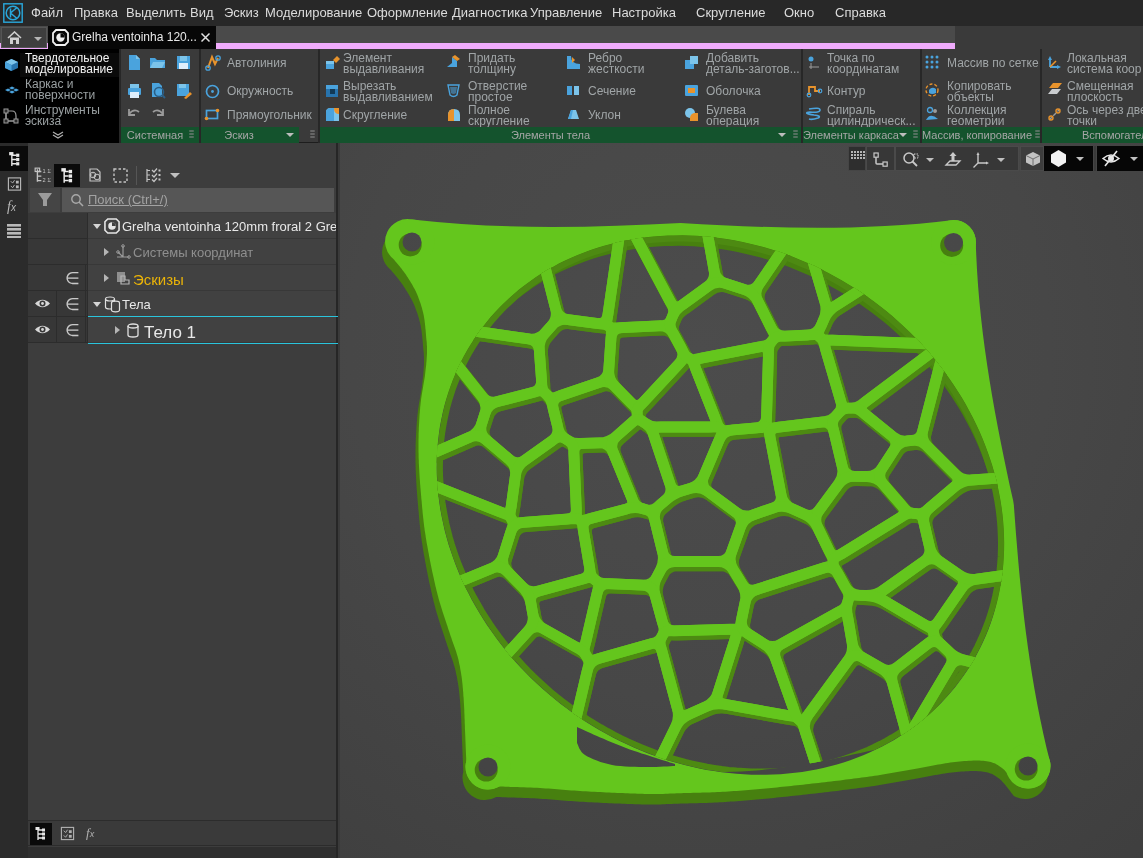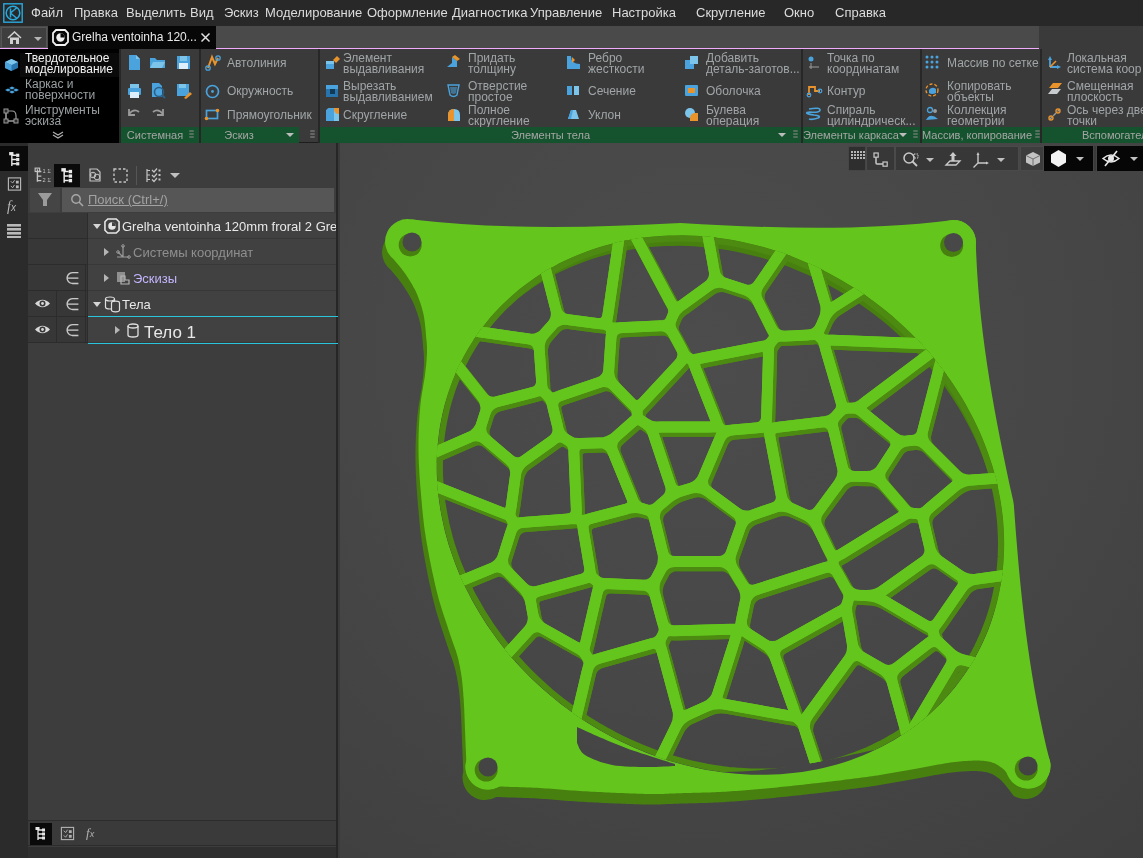--- a/index.html
+++ b/index.html
@@ -2,21 +2,21 @@
 <html><head><meta charset="utf-8"><style>
 *{margin:0;padding:0;box-sizing:border-box;font-family:"Liberation Sans",sans-serif;}
 html,body{width:1143px;height:858px;overflow:hidden;background:#3a3a3a;}
 .abs{position:absolute;}
 #app{position:relative;width:1143px;height:858px;}
 
 #menubar{position:absolute;left:0;top:0;width:1143px;height:26px;background:#282828;}
 #menubar .mi{position:absolute;top:0;height:26px;line-height:26px;color:#dcdcdc;font-size:13px;}
 #logo{position:absolute;left:3px;top:3px;width:20px;height:20px;}
 
-#tabrow{position:absolute;left:0;top:26px;width:1039px;height:23px;background:#4a4a4a;border-bottom:1px solid #f0abfc;}
+#tabrow{position:absolute;left:0;top:26px;width:955px;height:23px;background:#4a4a4a;border-bottom:6px solid #f0abfc;}
 #homebtn{position:absolute;left:1px;top:1px;width:46px;height:21px;background:#3e3e3e;border:1px solid #555;}
 #tab1{position:absolute;left:48px;top:0;width:168px;height:23px;background:#070707;color:#e8e8e8;font-size:12px;line-height:23px;}
 
 #ribbon{position:absolute;left:0;top:49px;width:1143px;height:94px;background:#3a3a3a;border-bottom:1px solid #1d1d1d;}
 #ribbon .cap{position:absolute;top:78px;height:16px;background:#14532d;color:#a6a6a6;font-size:11px;line-height:16px;text-align:center;white-space:nowrap;overflow:hidden;}
 #ribbon .gsep{position:absolute;top:0;width:2px;height:94px;background:#272727;}
 #ribbon .lbl{position:absolute;font-size:12px;line-height:11px;color:#a0a5a7;white-space:nowrap;}
 #ribbon .lbl1{position:absolute;font-size:12px;color:#a0a5a7;white-space:nowrap;}
 .grip{position:absolute;width:5px;height:10px;top:81px;opacity:.55;}
 .grip i{display:block;width:5px;height:2px;margin-bottom:1px;background:#8a8a8a;border-radius:1px;}
@@ -438,21 +438,21 @@
       </div>
       <div class="trow" style="top:122px;"></div>
       <div class="abs" style="top:122px;left:60px;width:248px;height:26px">
         <div class="abs" style="left:16px;top:9px;width:0;height:0;border-top:4px solid transparent;border-bottom:4px solid transparent;border-left:5px solid #b5b5b5"></div>
       </div>
       <div class="abs" style="top:122px;left:0px;width:308px;height:26px;overflow:hidden">
         <svg class="abs" style="left:87px;top:5px" width="16" height="16" viewBox="0 0 16 16">
           <rect x="2" y="2" width="8" height="10" fill="#8f8f8f"></rect>
           <path d="M6 6 L6 14 L14 14 L14 10 L10 10 L10 6 Z" fill="none" stroke="#b5b5b5" stroke-width="1.2"></path>
         </svg>
-        <span class="abs" style="left:105px;top:6px;font-size:13px;color:#c4b5fd;white-space:nowrap">Эскизы</span>
+        <span class="abs" style="left:105px;top:6px;font-size:15px;color:#eab308;white-space:nowrap">Эскизы</span>
       </div>
       <div class="gutter" style="top:148px">
         <div class="gutcell" style="left:0px">
           <svg class="abs" style="left:6px;top:6px" width="17" height="13" viewBox="0 0 17 13">
             <path d="M1 6.5 Q8.5 -1 16 6.5 Q8.5 14 1 6.5 Z" fill="#d8d8d8"></path>
             <circle cx="8.5" cy="6.5" r="3" fill="#373737"></circle>
             <circle cx="8.5" cy="6.5" r="1.4" fill="#d8d8d8"></circle>
           </svg>
         </div>
         <div class="gutcell" style="left:29px">

